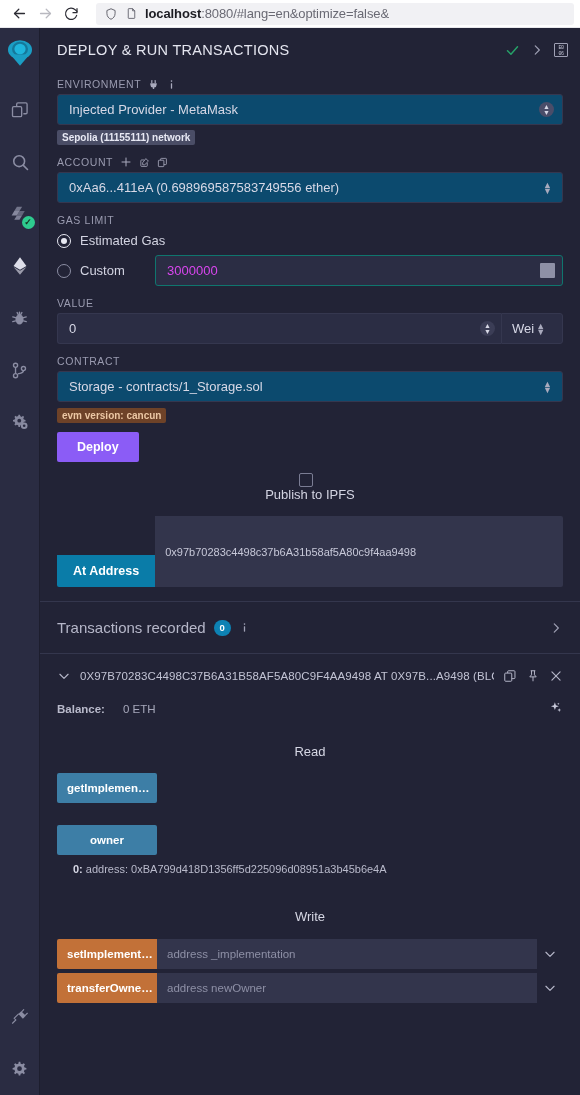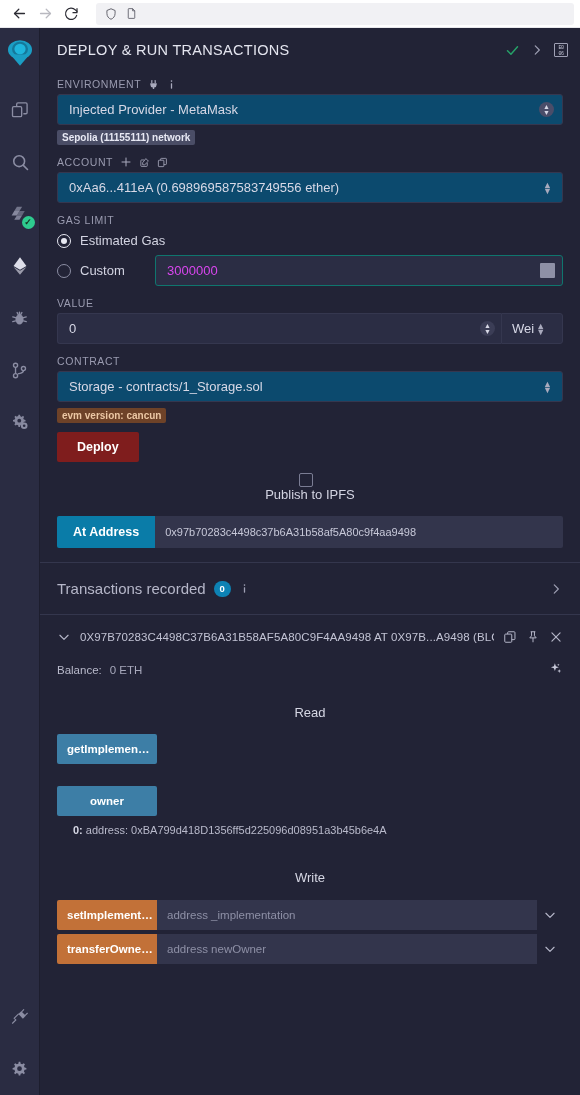--- a/index.html
+++ b/index.html
@@ -204,21 +204,21 @@
     width: 62px; height: 31px;
     background: #2b2d44; border: 1px solid #35374f;
     border-radius: 0 3px 3px 0;
     display: flex; align-items: center; 
     padding: 0 7px 0 10px;
     color: #d7d8e6; font-size: 13px;
   }
 
   .btn-deploy {
     margin-top: 9px;
-    background: #7f1d1d; color: #ffffff;
+    background: #8b5cf6; color: #ffffff;
     font-size: 12.5px; font-weight: bold;
     border: none; border-radius: 2px;
     padding: 8px 20px;
     display: inline-block;
   }
 
   .ipfs-row {
     display: flex; align-items: center;
     margin-top: 11px;
     font-size: 13px; color: #d3d4e2; flex-direction: column;
@@ -229,21 +229,21 @@
     margin-right: 9px; flex: none;
   }
 
   .at-row {
     display: flex; margin-top: 14px; margin-bottom: 14px;
     border-radius: 2px; overflow: hidden;
   }
   .btn-at {
     background: #0a7ca8; color: #fff;
     font-size: 12.5px; font-weight: bold;
-    padding: 9px 16px; flex: none;
+    padding: 9px 16px; flex: none; margin-top: 39px;
   }
   .at-input {
     flex: 1; background: #33354c;
     display: flex; align-items: center;
     padding: 0 10px;
     color: #c7c8d8; font-size: 11px;
     font-family: "Liberation Sans", sans-serif;
   }
 
   .divider { border-top: 1px solid #34364d; }
@@ -279,21 +279,21 @@
     font-size: 11.5px;
     letter-spacing: .1px;
     white-space: nowrap; overflow: hidden;
   }
   .dc-ico { color: #b5b6c8; display: flex; align-items: center; flex: none; }
   .dc-balance {
     display: flex; align-items: center;
     margin-top: 11px;
     font-size: 11.5px; color: #a7a8bb;
   }
-  .dc-balance b { font-weight: normal; color: #b9bacb; margin-right: 8px; }
+  .dc-balance b { font-weight: bold; color: #b9bacb; margin-right: 18px; }
   .dc-balance .sp { flex: 1; }
   .ai-icon { color: #c8c9da; }
 
   .rw-title {
     text-align: center;
     font-size: 13px; color: #d6d7e4;
     margin: 27px 0 14px 0;
   }
   .fn-read {
     background: #3d7ea6; color: #fff;
@@ -362,20 +362,21 @@
       <svg width="14" height="14" viewBox="0 0 24 24" fill="none" stroke="currentColor" stroke-width="1.6">
           <path d="M12 3l7 3v5c0 5-3 8.5-7 10-4-1.5-7-5-7-10V6z"></path>
         </svg>
     </span>
     <span class="u-icon">
       <svg width="13" height="13" viewBox="0 0 24 24" fill="none" stroke="currentColor" stroke-width="1.6" stroke-linejoin="round">
           <path d="M14 3H7a1 1 0 0 0-1 1v16a1 1 0 0 0 1 1h10a1 1 0 0 0 1-1V7z"></path>
           <polyline points="14 3 14 7 18 7"></polyline>
         </svg>
     </span>
+    <span class="url-text"><b>localhost</b><span>:8080/#lang=en&amp;optimize=false&amp;</span></span>
   </div>
 </div>
 
 <div class="app">
 
   <div class="rail">
     <div class="rail-logo">
       <svg width="32" height="32" viewBox="0 0 40 40">
         <ellipse cx="20" cy="16" rx="15" ry="12" fill="#1b9ec4"></ellipse>
         <ellipse cx="20" cy="15" rx="10" ry="9" fill="#15789a"></ellipse>

